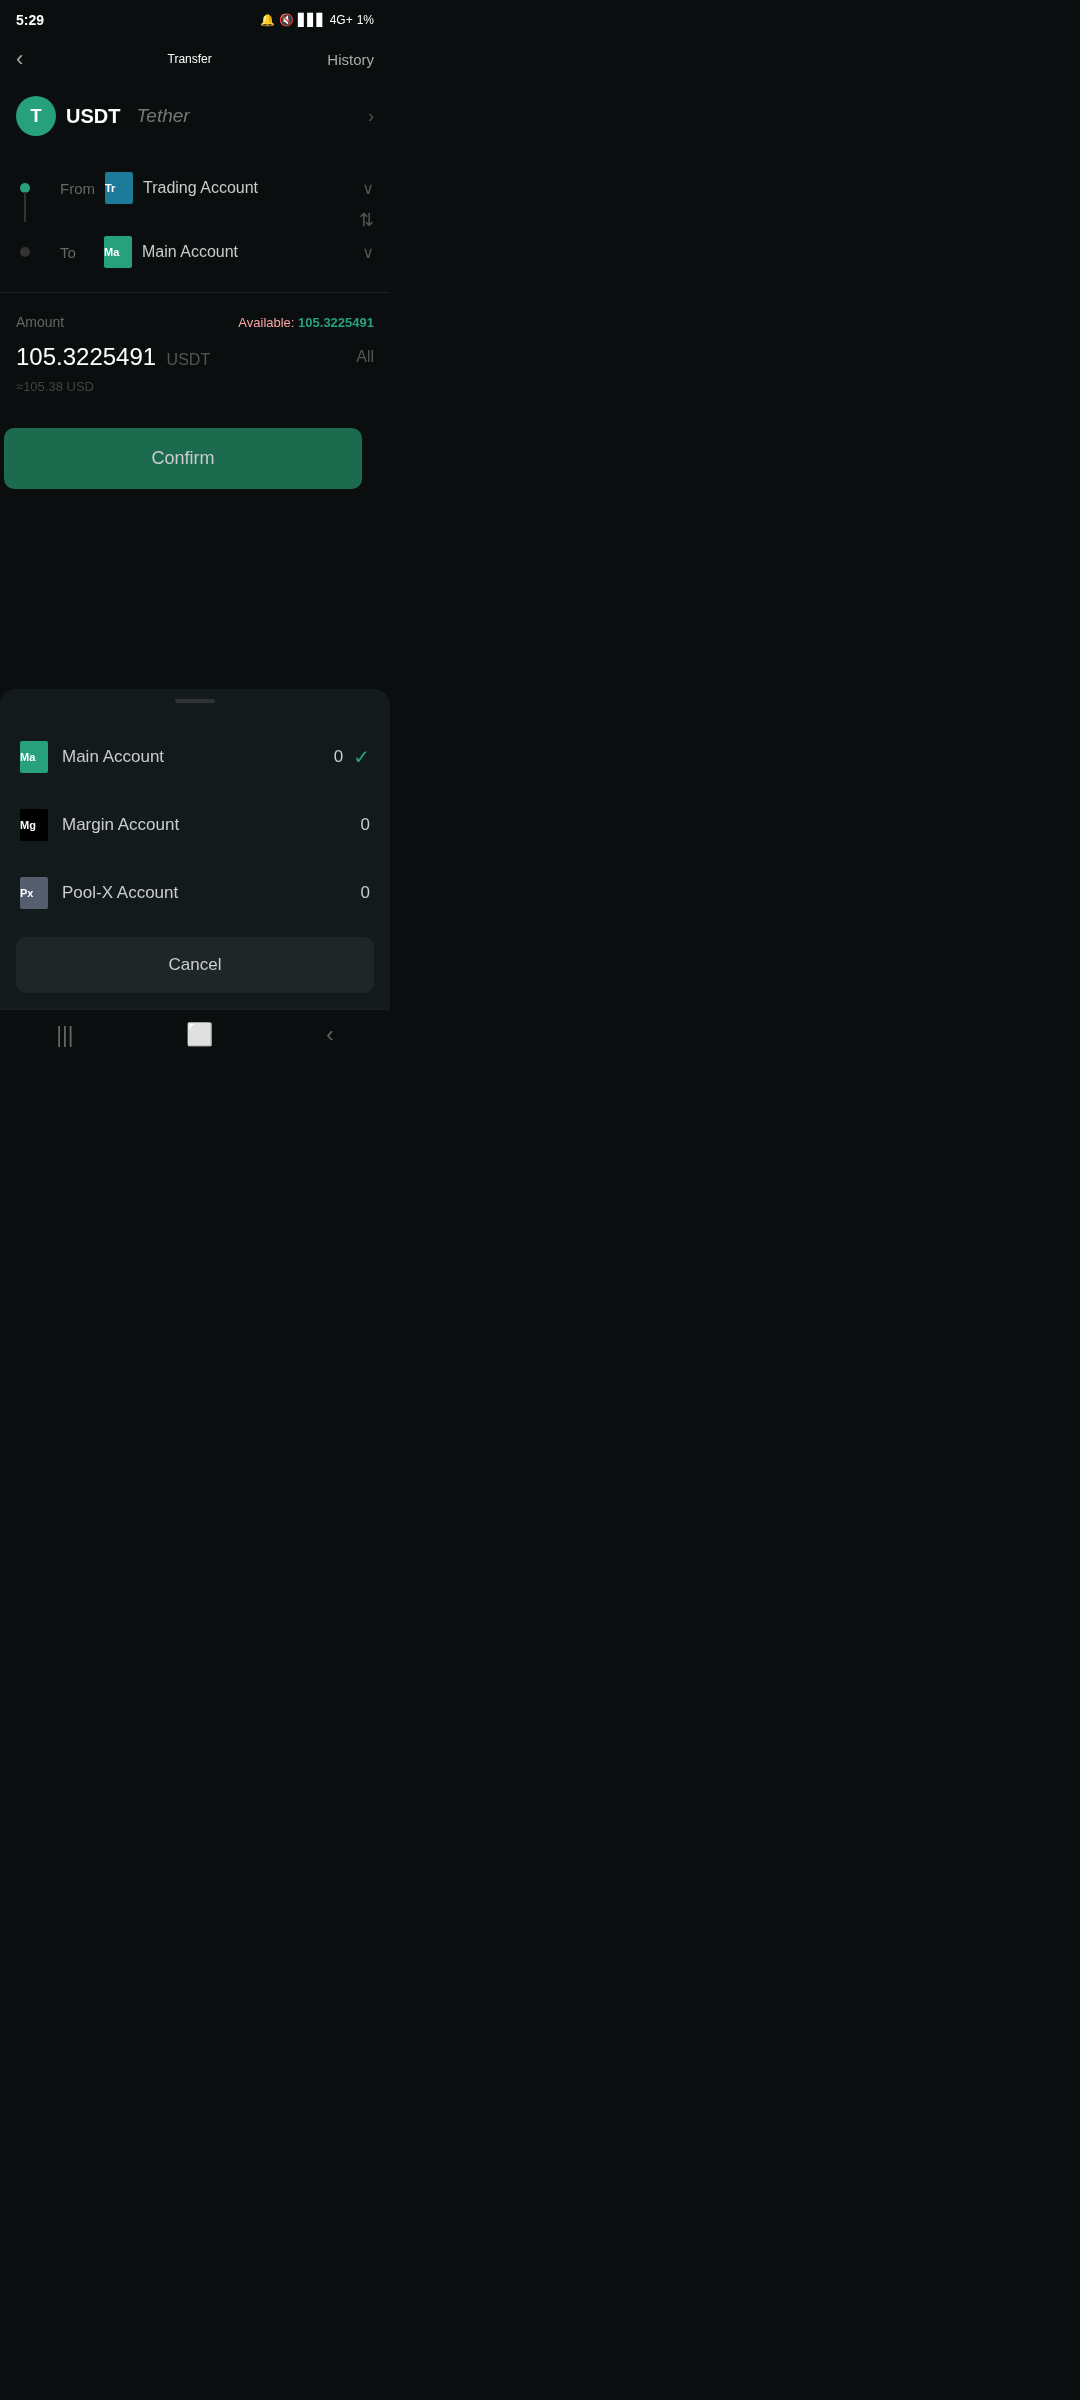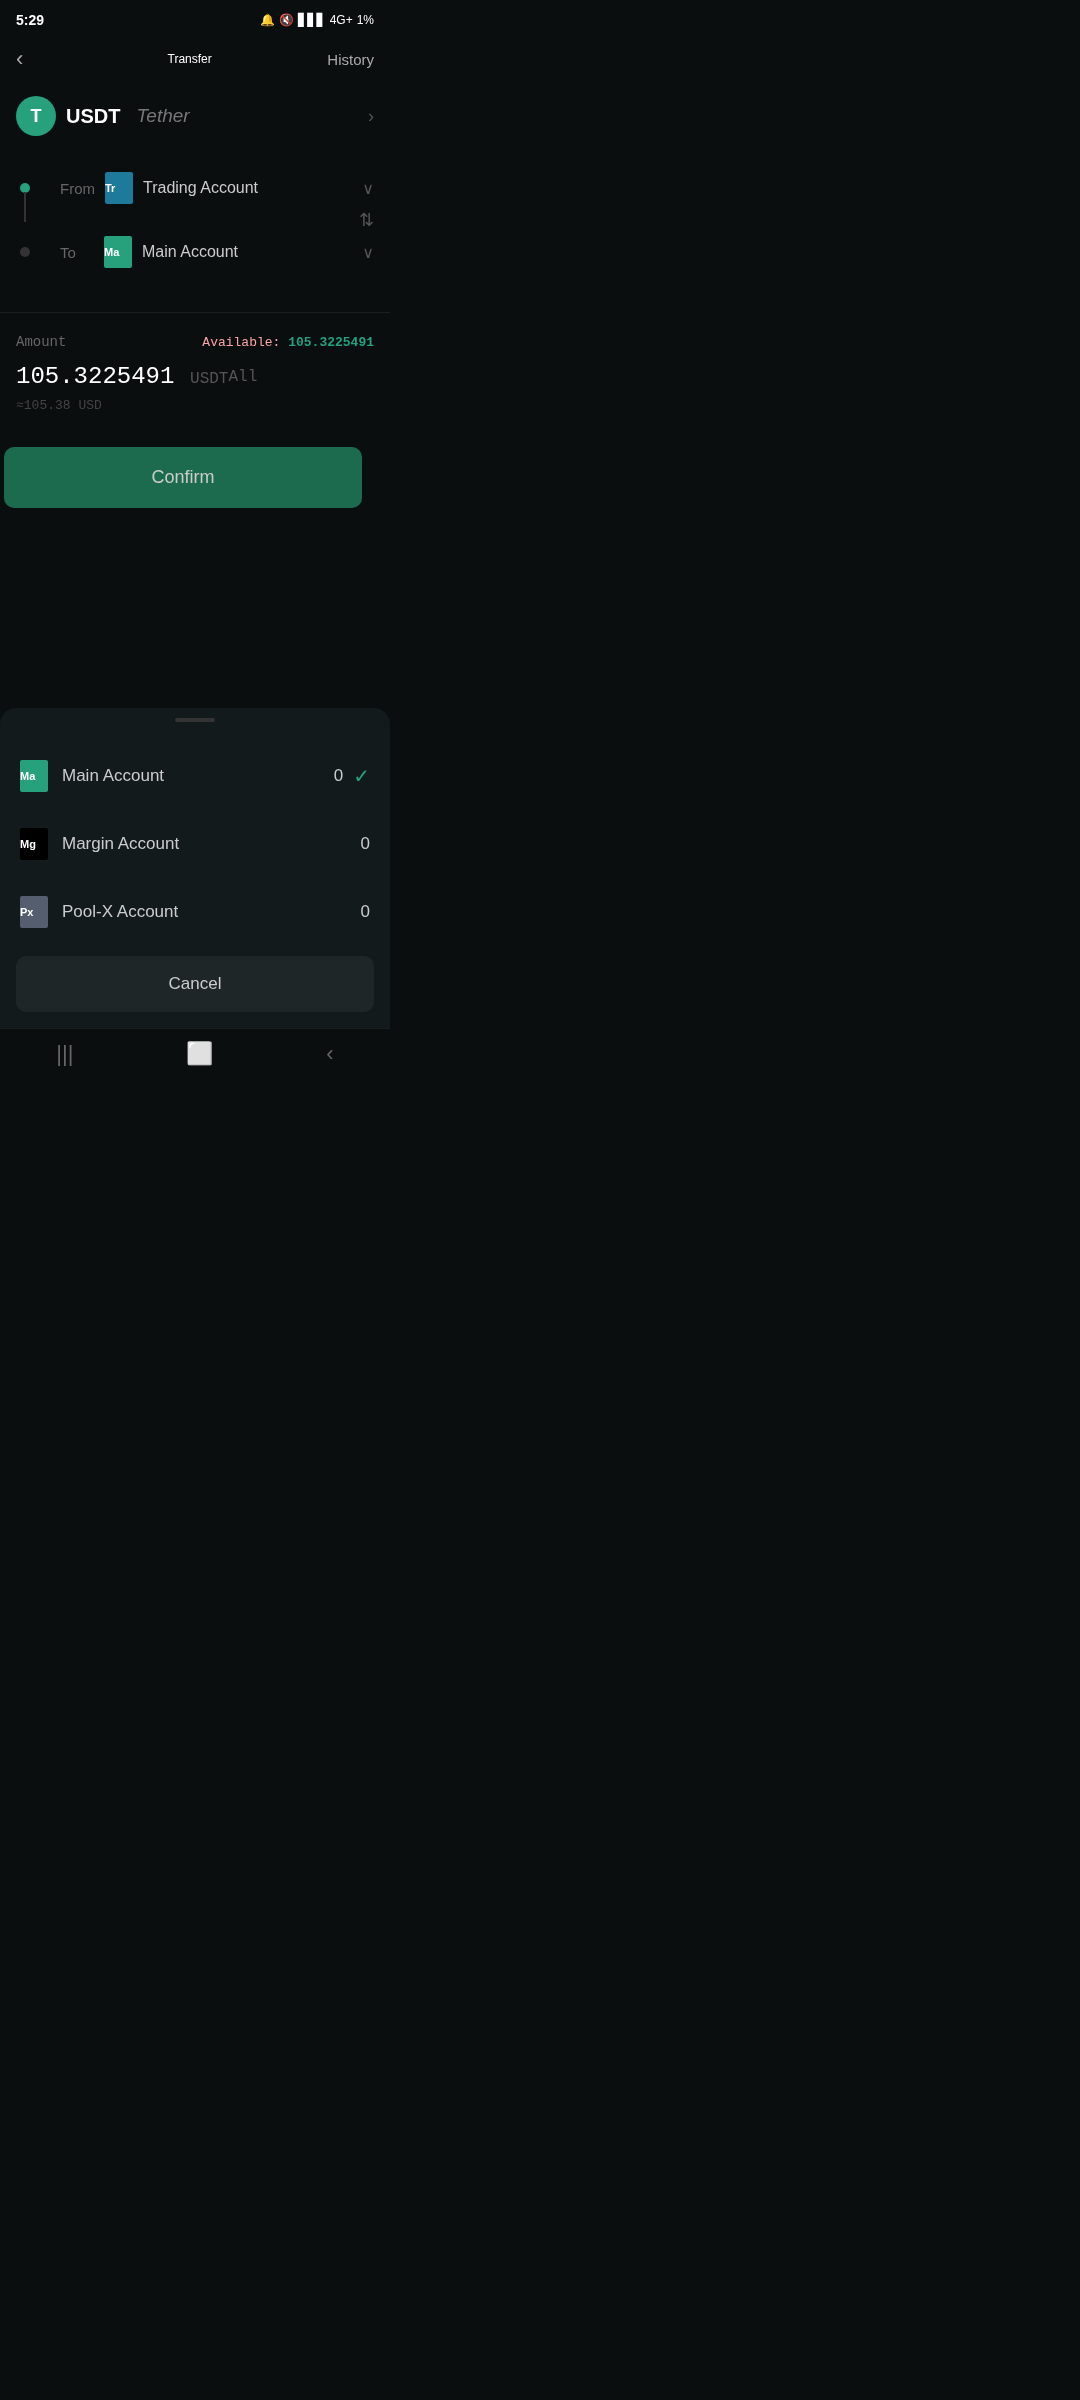--- a/index.html
+++ b/index.html
@@ -155,22 +155,21 @@
     .chevron-down {
       color: #555;
       font-size: 16px;
       margin-left: auto;
     }
 
     
     .amount-section {
       padding: 20px 16px 10px;
       border-top: 1px solid #1a1f20;
-      margin-top: 28px;
-      font-family: Liberation Mono, monospace;
+      margin-top: 8px;
     }
     .amount-header {
       display: flex;
       justify-content: space-between;
       align-items: center;
       margin-bottom: 12px;
     }
     .amount-label {
       font-size: 14px;
       color: #666;
@@ -180,20 +179,21 @@
       color: #fca5a5;
     }
     .available-value {
       font-size: 13px;
       color: #26a17b;
       font-weight: 600;
     }
     .amount-input-row {
       display: flex;
       align-items: center;
+      justify-content: space-between;
       margin-bottom: 8px;
     }
     .amount-value {
       font-size: 24px;
       font-weight: 500;
       color: #fff;
     }
     .amount-currency {
       font-size: 16px;
       color: #555;

